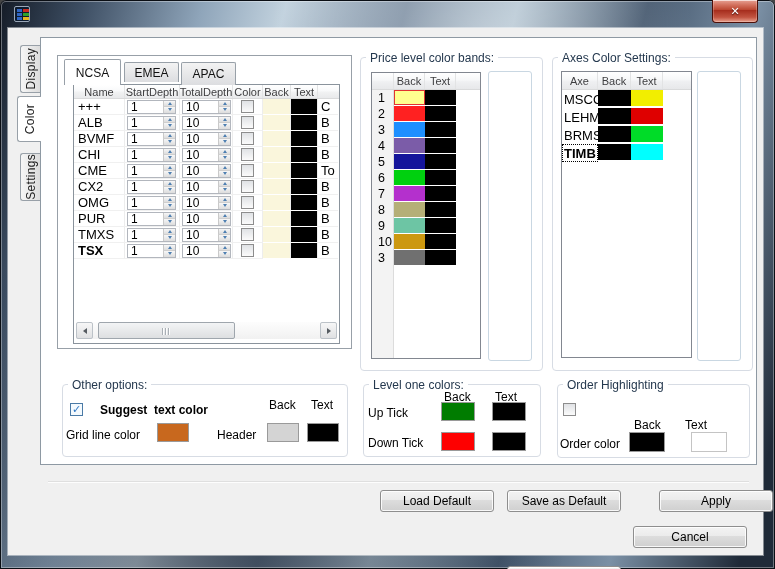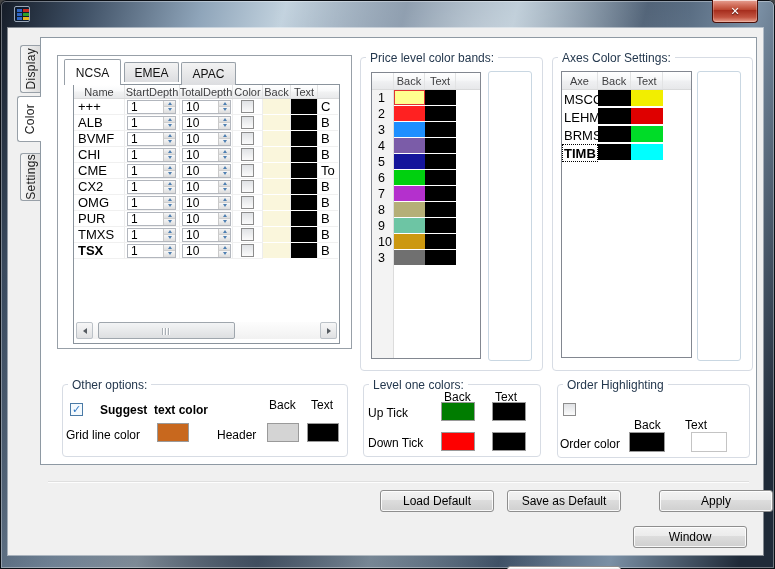--- a/index.html
+++ b/index.html
@@ -694,15 +694,15 @@
   <div class="colhead" style="left:685px;top:418px;" data-interactable="false">Text</div>
   <div class="lbl" style="left:560px;top:437px;" data-interactable="false">Order color</div>
   <div class="sw" style="left: 629px; top: 432px; width: 36px; height: 20px; background: rgb(0, 0, 0);" data-interactable="true"></div>
   <div class="sw" style="left: 691px; top: 432px; width: 36px; height: 20px; border-color: rgb(196, 196, 196); background: rgb(255, 255, 255);" data-interactable="true"></div>
 
   <div class="abs" id="groove" data-interactable="false"></div>
   <div class="abs vbtn fbtn" style="left:380px;top:490px;" data-interactable="true">Load Default</div>
   <div class="abs vbtn fbtn" style="left:507px;top:490px;" data-interactable="true">Save as Default</div>
   <div class="abs vbtn fbtn" style="left:659px;top:490px;" data-interactable="true">Apply</div>
   <div class="abs vbtn fbtn" style="left:507px;top:526px;margin-top:40px;" data-interactable="true">OK</div>
-  <div class="abs vbtn fbtn" style="left:633px;top:526px;" data-interactable="true">Window</div>
+  <div class="abs vbtn fbtn" style="left:633px;top:526px;" data-interactable="true">Cancel</div>
 
 </div>
 
 </body></html>

